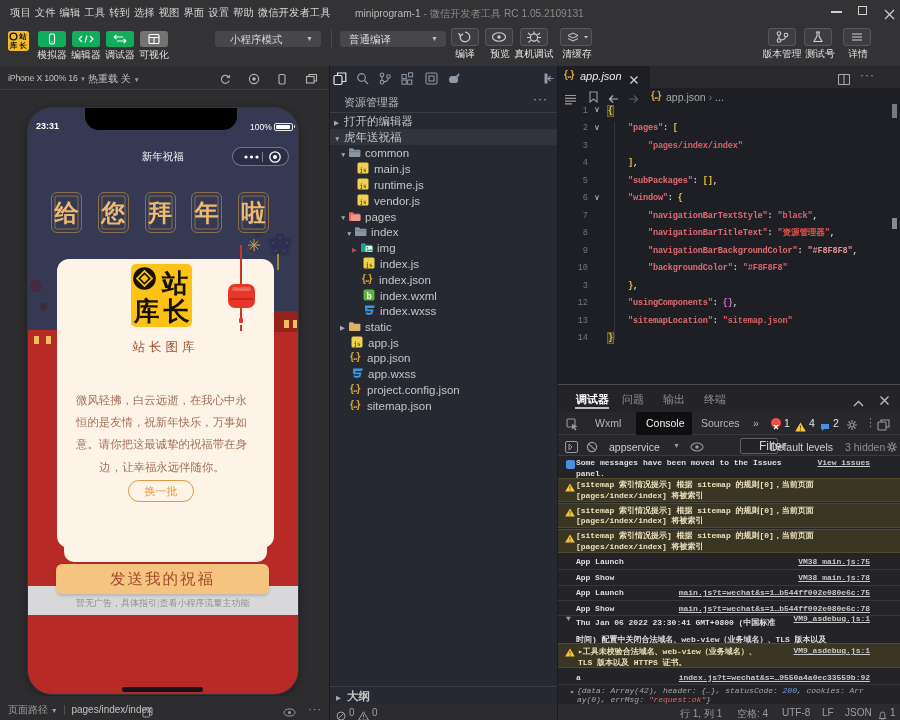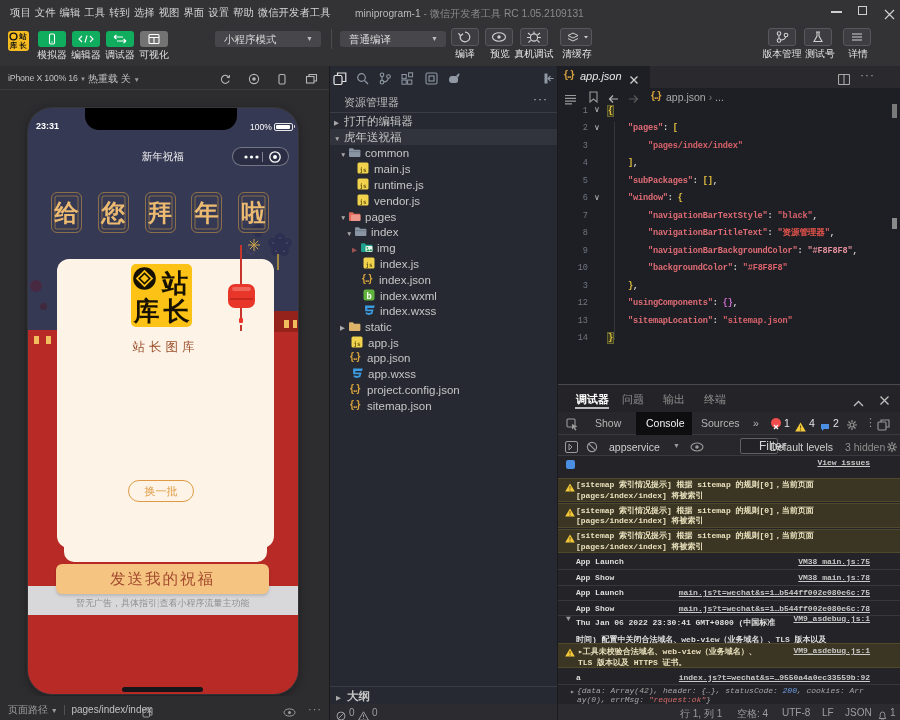--- a/index.html
+++ b/index.html
@@ -66,21 +66,21 @@
         <path d="M8 6 L17 6 M8 6 l2.5 -2.2 M8 6 l2.5 2.2 M20 10 L11 10 M20 10 l-2.5 -2.2 M20 10 l-2.5 2.2" fill="none" stroke="#fff" stroke-width="1.1"></path>
       </svg></div>
 <div class="abs" style="left:102px;top:49px;width:36px;text-align:center;font-size:9.8px;color:#e3e3e3;">调试器</div>
 <div class="abs" style="left:140px;top:31px;width:28px;height:16px;background:#737373;border-radius:3px;">
   <svg width="28" height="16">
         <rect x="9" y="3.5" width="10" height="9" rx="1" fill="none" stroke="#fff" stroke-width="1.1"></rect>
         <path d="M9 6.5 L19 6.5 M14 6.5 L14 12.5" stroke="#fff" stroke-width="1.1"></path>
       </svg></div>
 <div class="abs" style="left:136px;top:49px;width:36px;text-align:center;font-size:9.8px;color:#e3e3e3;">可视化</div>
 
-<div class="abs" style="left:215px;top:31px;width:106px;height:16px;background:#47474b;border-radius:3px;color:#d8d8d8;font-size:10.5px;line-height:16px;padding-left:9px;">小程序模式<span style="position:absolute;right:8px;top:0;color:#bdbdbd;font-size:7px;">▼</span></div>
+<div class="abs" style="left:215px;top:31px;width:106px;height:16px;background:#47474b;border-radius:3px;color:#d8d8d8;font-size:10.5px;line-height:16px;padding-left:15px;">小程序模式<span style="position:absolute;right:8px;top:0;color:#bdbdbd;font-size:7px;">▼</span></div>
 <div class="abs" style="left:331px;top:29px;width:1px;height:20px;background:#4a4a4a;"></div>
 <div class="abs" style="left:340px;top:31px;width:106px;height:16px;background:#47474b;border-radius:3px;color:#d8d8d8;font-size:10.5px;line-height:16px;padding-left:9px;">普通编译<span style="position:absolute;right:8px;top:0;color:#bdbdbd;font-size:7px;">▼</span></div>
 
 <div class="abs" style="left:451px;top:28px;width:28px;height:18px;background:#3e3e42;border:1px solid #58585c;border-radius:3px;">
   <svg width="26" height="16">
         <path d="M13 3.2 a4.8 4.8 0 1 1 -4.6 3.4" fill="none" stroke="#d0d0d0" stroke-width="1.2"></path>
         <path d="M6.5 4.2 l2 2.6 l2.6 -2" fill="none" stroke="#d0d0d0" stroke-width="1.2"></path>
       </svg></div>
 <div class="abs" style="left:447px;top:48px;width:36px;text-align:center;font-size:9.8px;color:#e3e3e3;">编译</div>
 <div class="abs" style="left:485px;top:28px;width:28px;height:18px;background:#3e3e42;border:1px solid #58585c;border-radius:3px;">
@@ -261,20 +261,21 @@
   <div class="abs" style="left:212.3px;top:137px;width:1.4px;height:40px;background:#c5352b;"></div>
   <div class="abs" style="left:200px;top:176px;width:26.5px;height:24px;background:#e8372a;border-radius:7px;"></div>
   <div class="abs" style="left:204px;top:179px;width:18.5px;height:4px;background:#f0655a;border-radius:2px;"></div>
   <div class="abs" style="left:202px;top:190px;width:22.5px;height:2px;background:#c8281c;"></div>
   <div class="abs" style="left:212.3px;top:200px;width:1.4px;height:10px;background:#c5352b;"></div>
   <div class="abs" style="left:211px;top:210px;width:4px;height:5px;background:#e8372a;border-radius:1px;"></div>
   <div class="abs" style="left:212.3px;top:217px;width:1.4px;height:6px;background:#c5352b;"></div>
 
   <div class="abs" style="left:29px;top:231px;width:217px;text-align:center;font-size:12.5px;color:#9c4f2c;letter-spacing:4px;">站长图库</div>
 
+  <div class="abs" style="left:48px;top:281px;width:172px;font-size:11.4px;line-height:22.2px;color:#a3705a;white-space:nowrap;">微风轻拂，白云远逝，在我心中永<br>恒的是友情，祝新年快乐，万事如<br>意。请你把这最诚挚的祝福带在身<br><span style="display:inline-block;width:172px;text-align:center;">边，让幸福永远伴随你。</span></div>
 
   <div class="abs" style="left:100px;top:372px;width:66px;height:22px;border:1px solid #e09a45;border-radius:11px;text-align:center;line-height:21px;font-size:11px;color:#e09a45;">换一批</div>
 
   <div class="abs" style="left:28px;top:456px;width:213px;height:30px;background:#f4c480;border-radius:6px;text-align:center;line-height:30px;font-size:15.5px;color:#a34a2f;letter-spacing:2px;box-shadow:0 2px 3px rgba(0,0,0,0.15);">发送我的祝福</div>
 
   <div class="abs" style="left:94px;top:579px;width:81px;height:4.5px;background:#16161a;border-radius:2.5px;"></div>
 </div>
 
 <div class="abs" style="left:0;top:696px;width:330px;height:24px;background:#2d2d30;"></div>
 <div class="abs" style="left:8px;top:703px;font-size:10px;color:#9d9d9d;">页面路径 <span style="font-size:7px;">▼</span><span style="color:#5a5a5a;">&nbsp;&nbsp;|&nbsp;&nbsp;</span><span style="color:#c2c2c2;">pages/index/index</span></div>
@@ -473,21 +474,21 @@
         </svg></div>
   <div class="abs" style="left:879px;top:392px;width:11px;height:11px;"><svg width="11" height="11">
           <path d="M1.5 1.5 L9.5 9.5 M9.5 1.5 L1.5 9.5" stroke="#c0c0c0" stroke-width="1.3"></path>
         </svg></div>
 
   <div class="abs" style="left:558px;top:412px;width:342px;height:23px;background:#28282c;border-bottom:1px solid #3a3a3e;"></div>
   <div class="abs" style="left:566px;top:417px;width:13px;height:13px;"><svg width="13" height="13">
           <rect x="1" y="1" width="8" height="8" rx="1" fill="none" stroke="#9a9a9a" stroke-width="1.1"></rect>
           <path d="M6 6 L11.5 8.5 L9 9.5 L10.5 12 L9 12.5 L7.8 10 L6 11.5 Z" fill="#9a9a9a"></path>
         </svg></div>
-  <div class="abs" style="left:595px;top:417px;font-size:10.5px;color:#b5b5b5;">Show</div>
+  <div class="abs" style="left:595px;top:417px;font-size:10.5px;color:#b5b5b5;">Wxml</div>
   <div class="abs" style="left:636px;top:412px;width:56px;height:23px;background:#0e0e10;"></div>
   <div class="abs" style="left:646px;top:417px;font-size:10.5px;color:#f0f0f0;">Console</div>
   <div class="abs" style="left:701px;top:417px;font-size:10.5px;color:#b5b5b5;">Sources</div>
   <div class="abs" style="left:753px;top:417px;font-size:10.5px;color:#b5b5b5;">»</div>
   <div class="abs" style="left:771px;top:418px;width:10px;height:10px;border-radius:50%;background:#f14c4c;"><svg width="10" height="10">
           <path d="M3 3 L7 7 M7 3 L3 7" stroke="#fff" stroke-width="1.2"></path>
         </svg></div>
   <div class="abs" style="left:784px;top:417px;font-size:10.5px;color:#e3e3e3;">1</div>
   <div class="abs" style="left:795px;top:417.5px;width:11px;height:10px;"><svg width="11" height="10">
           <path d="M5.5 0.5 L10.8 9.5 L0.2 9.5 Z" fill="#f5c93c"></path>
@@ -527,20 +528,21 @@
   <div class="abs" style="left:722px;top:437.5px;width:38px;height:16px;border:1px solid #5f5f64;border-radius:2px;background:#232327;color:#d5d5d5;font-size:12px;line-height:15px;padding-left:18px;margin-left:18px;">Filter</div>
   <div class="abs" style="left:770px;top:441px;font-size:10.5px;color:#cfcfcf;">Default levels</div>
   <div class="abs" style="left:845px;top:441px;font-size:10.5px;color:#8e8e8e;">3 hidden</div>
   <div class="abs" style="left:886px;top:439px;width:12px;height:12px;"><svg width="12" height="12">
           <circle cx="6" cy="6" r="2" fill="none" stroke="#9a9a9a" stroke-width="1.2"></circle>
           <path d="M6 1 L6 3 M6 9 L6 11 M1 6 L3 6 M9 6 L11 6 M2.5 2.5 L4 4 M8 8 L9.5 9.5 M9.5 2.5 L8 4 M4 8 L2.5 9.5" stroke="#9a9a9a" stroke-width="1.2"></path>
         </svg></div>
 
   <div class="abs" style="left:558px;top:456px;width:342px;height:248px;background:#242428;overflow:hidden;" id="consolerows">
     <div class="abs" style="left:8px;top:4px;width:9px;height:9px;background:#4a8fe2;border-radius:2px;"></div>
+    <div class="crow" style="left:18px;top:2px;">Some messages have been moved to the Issues<br>panel.</div>
     <div class="crow clink" style="right:30px;top:2px;">View issues</div>
     <div class="abs warnrow" style="left:0;top:21.5px;width:342px;height:24.5px;">
       <svg style="position:absolute;left:7px;top:4px;" width="10" height="9">
             <path d="M5 0.5 L9.8 8.5 L0.2 8.5 Z" fill="#f5c93c"></path>
             <path d="M5 3 L5 5.8" stroke="#6b5500" stroke-width="1"></path>
             <circle cx="5" cy="7.2" r="0.6" fill="#6b5500"></circle>
           </svg>
       <div class="crow" style="left:18px;top:1.5px;color:#e9e0bd;">[sitemap 索引情况提示] 根据 sitemap 的规则[0]，当前页面<br>[pages/index/index] 将被索引</div>
     </div>
     <div class="abs warnrow" style="left:0;top:47px;width:342px;height:24.5px;">

